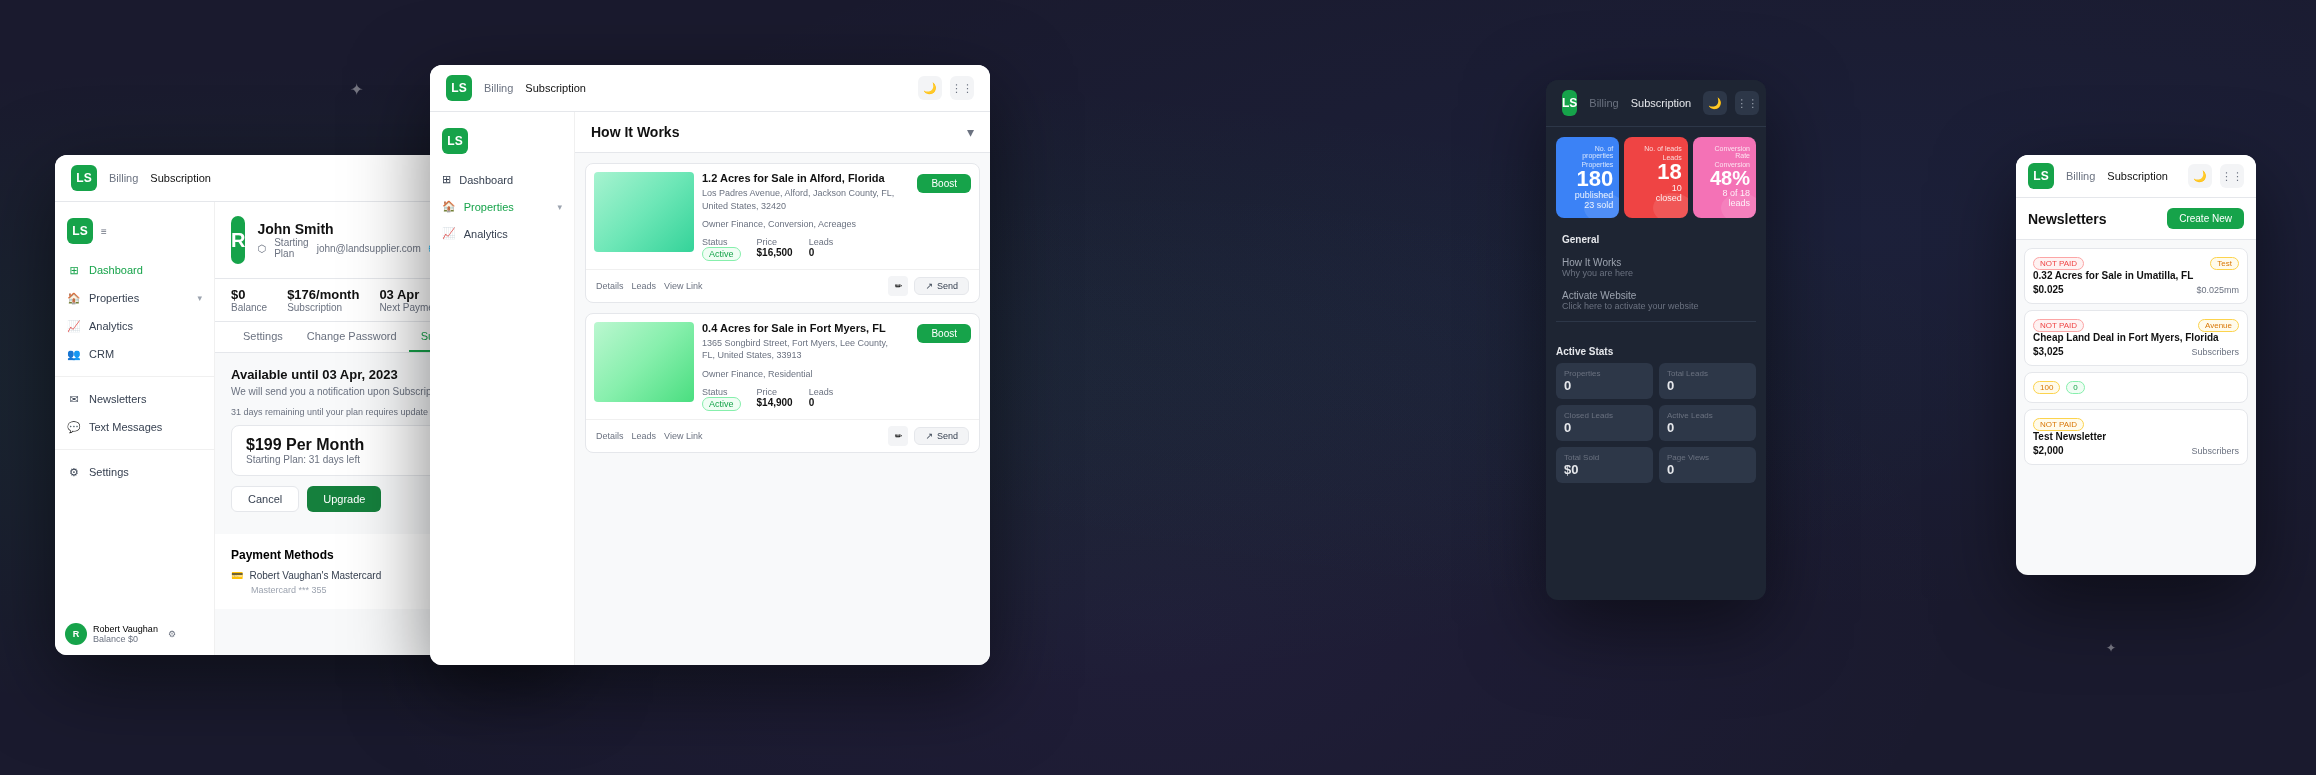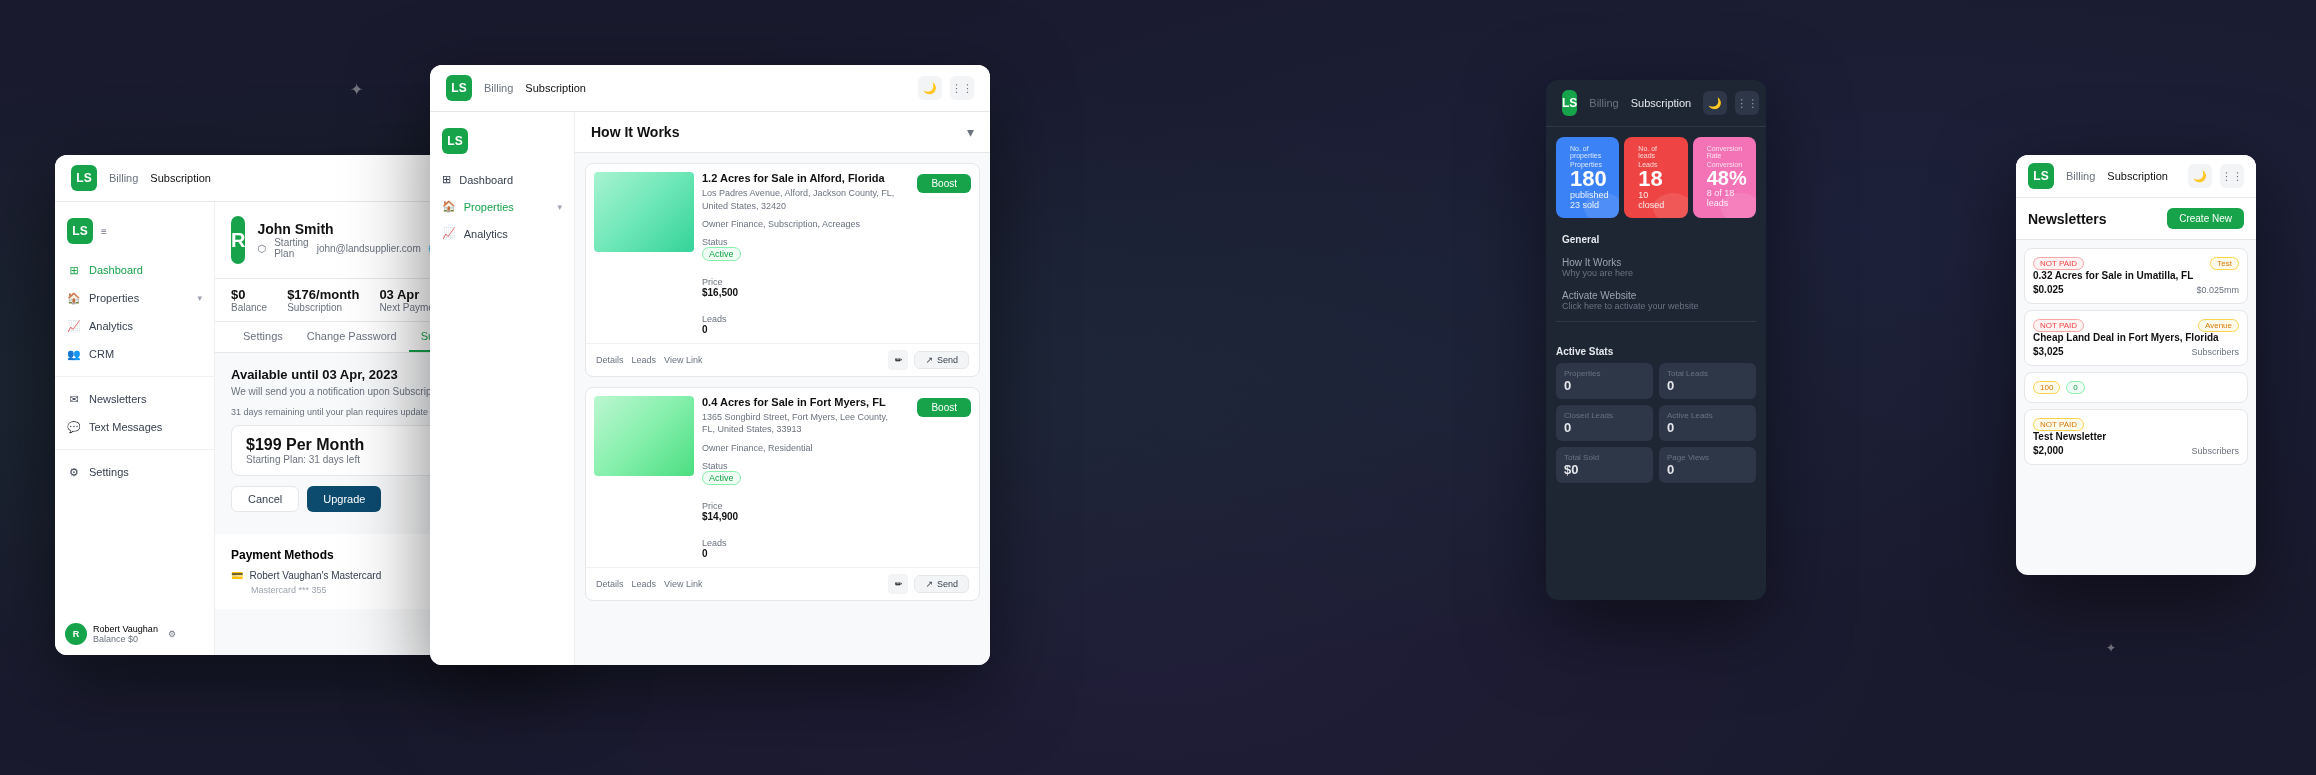--- a/index.html
+++ b/index.html
@@ -250,21 +250,21 @@
       border: 1px solid #e5e7eb;
       border-radius: 6px;
       background: #fff;
       font-size: 11px;
       cursor: pointer;
       color: #374151;
     }
     .btn-upgrade {
       padding: 6px 16px;
       border-radius: 6px;
-      background: #0c4a6e;
+      background: #15803d;
       color: white;
       font-size: 11px;
       cursor: pointer;
       border: none;
     }
 
     .payment-section {
       padding: 14px 16px;
       background: #fff;
       margin-top: 8px;
@@ -311,21 +311,21 @@
       width: 100%; height: 100%;
       background: linear-gradient(135deg, #a7f3d0, #6ee7b7, #34d399);
     }
     .property-img-placeholder2 {
       width: 100%; height: 100%;
       background: linear-gradient(135deg, #bbf7d0, #86efac, #4ade80);
     }
     .property-details { flex: 1; padding: 8px 8px 4px 0; }
     .property-title { font-size: 11px; font-weight: 600; color: #111; margin-bottom: 3px; }
     .property-addr { font-size: 9px; color: #6b7280; margin-bottom: 6px; line-height: 1.4; }
-    .property-meta { display: flex; gap: 16px; margin-bottom: 4px; flex-direction: column; }
+    .property-meta { display: flex; gap: 16px; margin-bottom: 4px; }
     .property-meta-item { font-size: 9px; color: #6b7280; }
     .property-meta-val { font-size: 10px; font-weight: 700; color: #111; }
     .status-active {
       display: inline-block;
       background: #f0fdf4;
       color: #16a34a;
       border: 1px solid #86efac;
       border-radius: 10px;
       padding: 1px 6px;
       font-size: 9px;
@@ -360,23 +360,24 @@
     }
     .edit-icon {
       width: 20px; height: 20px;
       background: #f3f4f6;
       border-radius: 4px;
       display: flex; align-items: center; justify-content: center;
       font-size: 9px; cursor: pointer;
     }
     .stat-card {
       border-radius: 8px;
-      padding: 8px 14px;
+      padding: 8px 6px;
       flex: 1;
       min-width: 60px;
+      text-align: right;
     }
     .stat-card-blue { background: #3b82f6; }
     .stat-card-red { background: #ef4444; }
     .stat-card-pink { background: #f472b6; }
 
     .dark-nav-item {
       padding: 6px 10px;
       font-size: 10px;
       color: #9ca3af;
       cursor: pointer;
@@ -649,21 +650,21 @@
       <div class="property-list">
 
         <div class="property-card">
           <div class="property-card-inner">
             <div class="property-img">
               <div class="property-img-placeholder"></div>
             </div>
             <div class="property-details">
               <div class="property-title">1.2 Acres for Sale in Alford, Florida</div>
               <div class="property-addr">Los Padres Avenue, Alford, Jackson County, FL, United States, 32420</div>
-              <div class="property-addr">Owner Finance, Subscription, Acreages</div>
+              <div class="property-addr">Owner Finance, Conversion, Acreages</div>
               <div class="property-meta">
                 <div class="property-meta-item">
                   <div style="color:#6b7280;font-size:9px;">Status</div>
                   <span class="status-active">Active</span>
                 </div>
                 <div class="property-meta-item">
                   <div style="color:#6b7280;font-size:9px;">Price</div>
                   <div class="property-meta-val">$16,500</div>
                 </div>
                 <div class="property-meta-item">

